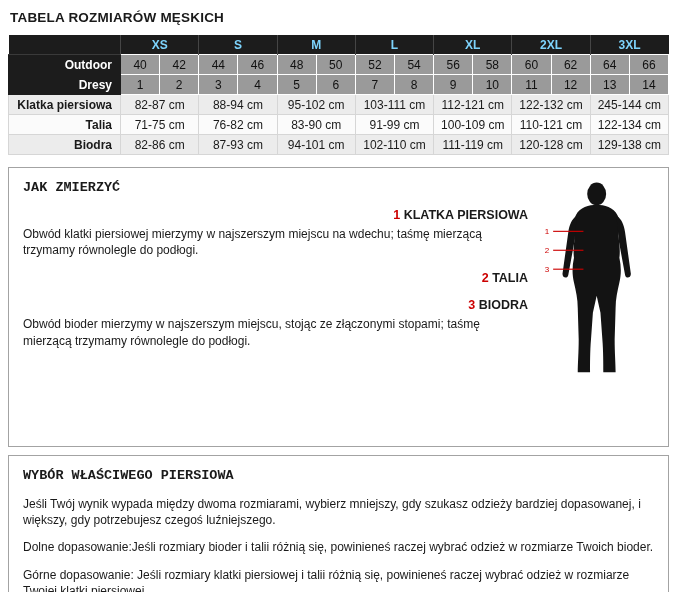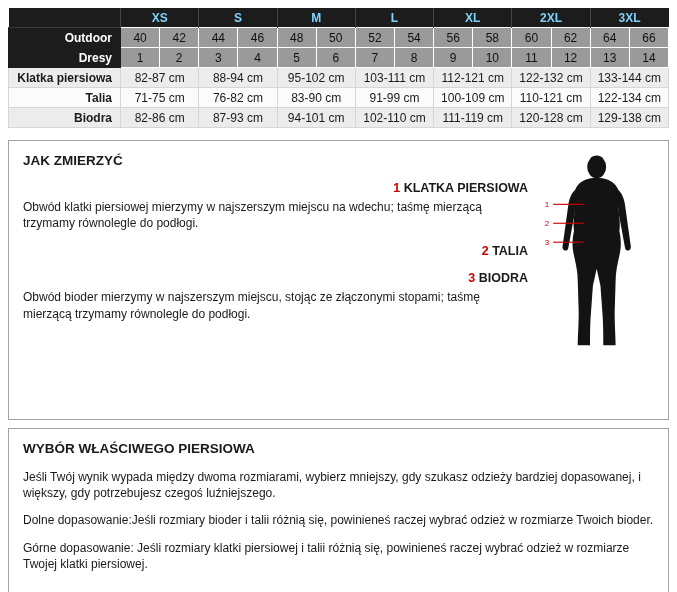--- a/index.html
+++ b/index.html
@@ -74,20 +74,21 @@
     border: 1px solid #a3a3a3;
     padding: 12px 14px;
   }
   .measure-box { margin-top: 12px; min-height: 254px; }
   .choice-box  { margin-top: 8px;  min-height: 114px; }
 
   .section-title {
     font-size: 13.5px;
     font-weight: bold;
     margin: 0 0 13px 0;
+    font-family: Liberation Mono, monospace;
   }
 
   .measure-flex { display: flex; }
   .measure-left { flex: 0 0 505px; }
   .measure-figure {
     flex: 1;
     display: flex;
     justify-content: center;
     align-items: flex-start;
     padding-top: 2px;
@@ -108,20 +109,21 @@
     margin: 0;
   }
   .choice-box p { margin: 0 0 11px 0; }
   .bold-label { font-weight: normal; }
 </style>
 </head>
 <body>
 
 <div class="page">
 
+  <h1 class="page-title">TABELA ROZMIARÓW MĘSKICH</h1>
 
   <table class="size-table">
     <colgroup>
       <col class="col-label">
       <col span="14">
     </colgroup>
     <tbody>
       <tr class="row-sizes">
         <th></th>
         <th colspan="2">XS</th>
@@ -170,21 +172,21 @@
       </tr>
 
       <tr class="row-light">
         <td class="rlabel-light">Klatka piersiowa</td>
         <td colspan="2">82-87 cm</td>
         <td colspan="2">88-94 cm</td>
         <td colspan="2">95-102 cm</td>
         <td colspan="2">103-111 cm</td>
         <td colspan="2">112-121 cm</td>
         <td colspan="2">122-132 cm</td>
-        <td colspan="2">133-144 cm</td>
+        <td colspan="2">245-144 cm</td>
       </tr>
 
       <tr class="row-white">
         <td class="rlabel-light">Talia</td>
         <td colspan="2">71-75 cm</td>
         <td colspan="2">76-82 cm</td>
         <td colspan="2">83-90 cm</td>
         <td colspan="2">91-99 cm</td>
         <td colspan="2">100-109 cm</td>
         <td colspan="2">110-121 cm</td>

